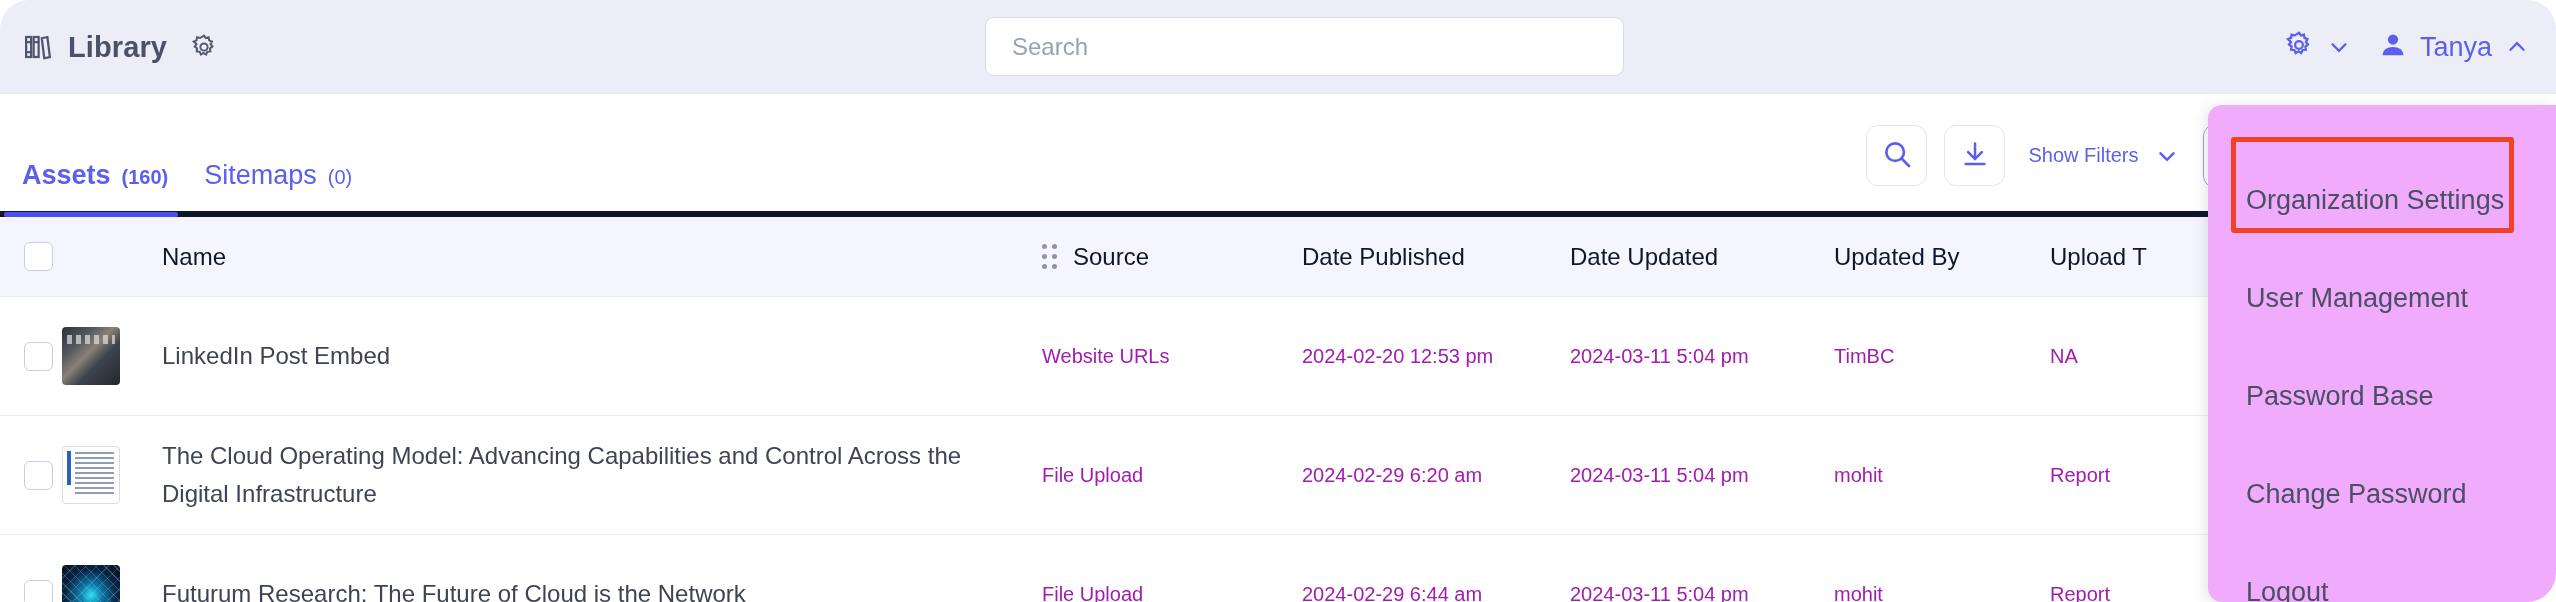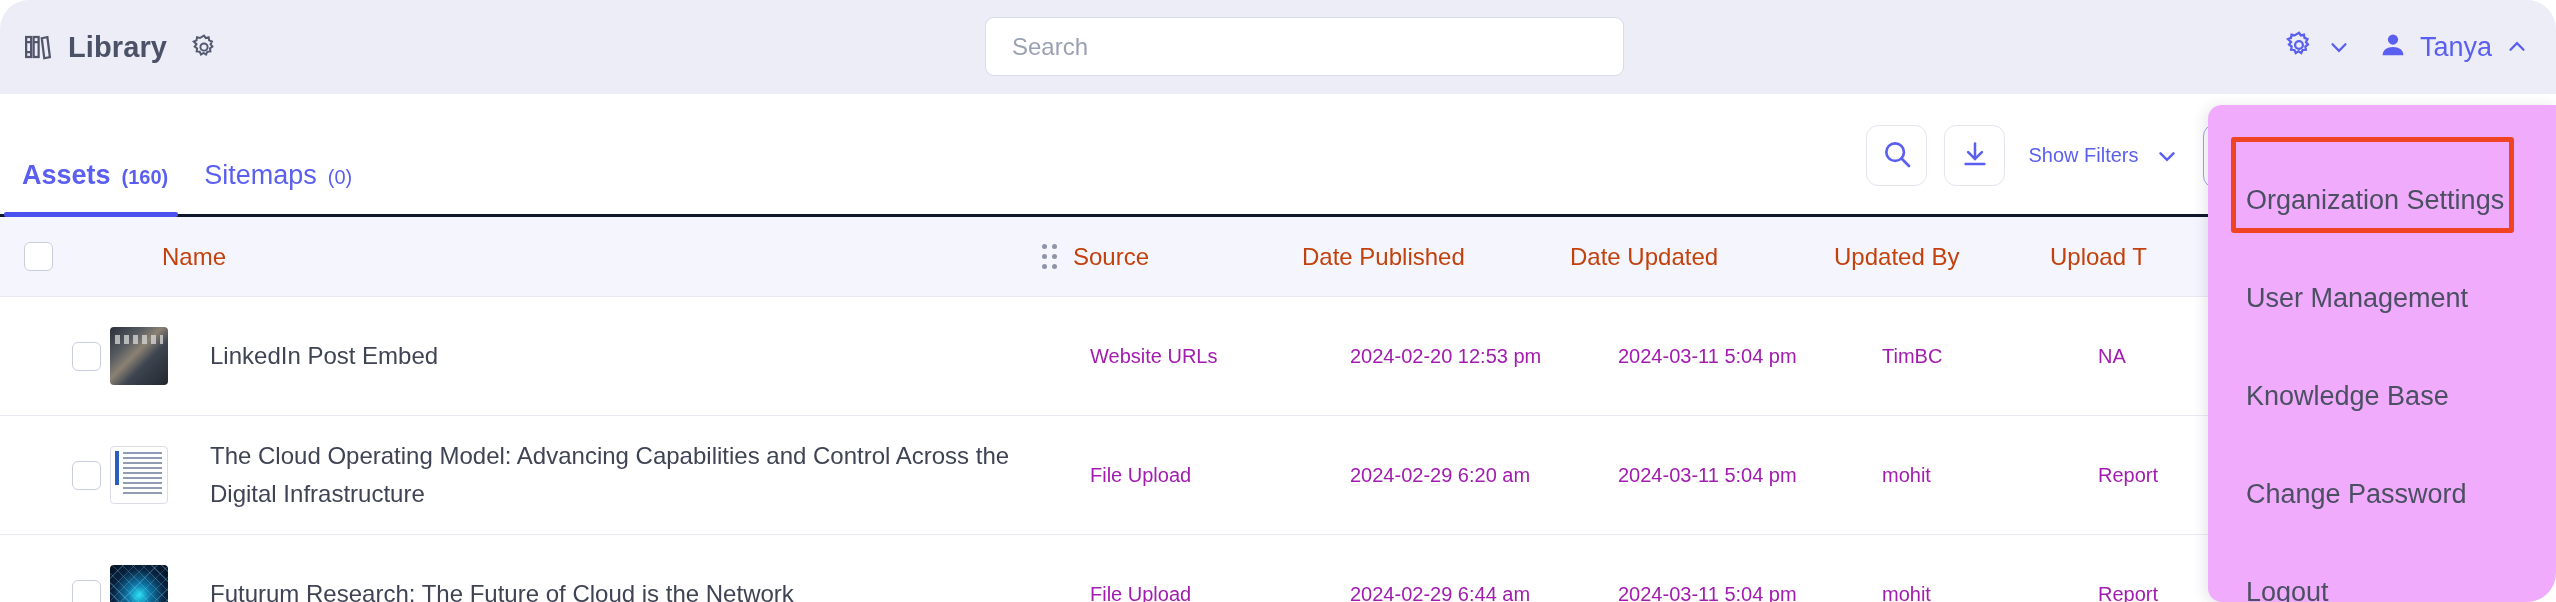--- a/index.html
+++ b/index.html
@@ -102,21 +102,21 @@
   }
   .chev { display: flex; align-items: center; color: #5a5fef; }
 
   
   .toolbar {
     position: absolute;
     left: 0; top: 94px;
     width: 2556px;
     height: 123px;
     background: #ffffff;
-    border-bottom: 3px solid #0f172a;
+    border-bottom: 6px solid #0f172a;
   }
 
   .tabs {
     position: absolute;
     left: 0; top: 0;
     height: 123px;
     display: flex;
     align-items: flex-end;
     gap: 0;
   }
@@ -207,21 +207,20 @@
     height: 80px;
     background: #f5f6fd;
     border-bottom: 1px solid #e8eaf4;
   }
   .trow {
     display: flex;
     align-items: center;
     min-height: 119px;
     border-bottom: 1px solid #e9ebf3;
     background: #ffffff;
-    padding-left: 48px;
   }
 
   .c-check   { width: 62px;  padding-left: 24px; flex: 0 0 62px; }
   .c-thumb   { width: 100px; flex: 0 0 100px; display:flex; align-items:center; }
   .c-name    { width: 880px; flex: 0 0 880px; padding-right: 30px; }
   .c-source  { width: 260px; flex: 0 0 260px; }
   .c-pub     { width: 268px; flex: 0 0 268px; }
   .c-upd     { width: 264px; flex: 0 0 264px; }
   .c-by      { width: 216px; flex: 0 0 216px; }
   .c-type    { width: 260px; flex: 0 0 260px; }
@@ -229,21 +228,21 @@
   .chk {
     width: 29px; height: 29px;
     border: 1px solid #c9cddd;
     border-radius: 6px;
     background: #ffffff;
     cursor: pointer;
   }
 
   .th-text {
     font-size: 24px;
-    color: #c2410c;
+    color: #0f172a;
   }
   .th-src {
     display: flex; align-items: center; gap: 16px;
   }
   .grip {
     display: grid;
     grid-template-columns: 5px 5px;
     grid-gap: 5px;
     cursor: grab;
   }
@@ -581,21 +580,21 @@
         <span class="cell-text">Report</span>
       </div>
     </div>
   </div>
 
   <div class="dropdown">
     <div class="dd-item first">Organization Settings</div>
     <div class="dd-gap"></div>
     <div class="dd-item">User Management</div>
     <div class="dd-gap"></div>
-    <div class="dd-item">Knowledge Base</div>
+    <div class="dd-item">Password Base</div>
     <div class="dd-gap"></div>
     <div class="dd-item">Change Password</div>
     <div class="dd-gap"></div>
     <div class="dd-item">Logout</div>
   </div>
 
   <div class="highlight-box"></div>
 
 </div>
 

